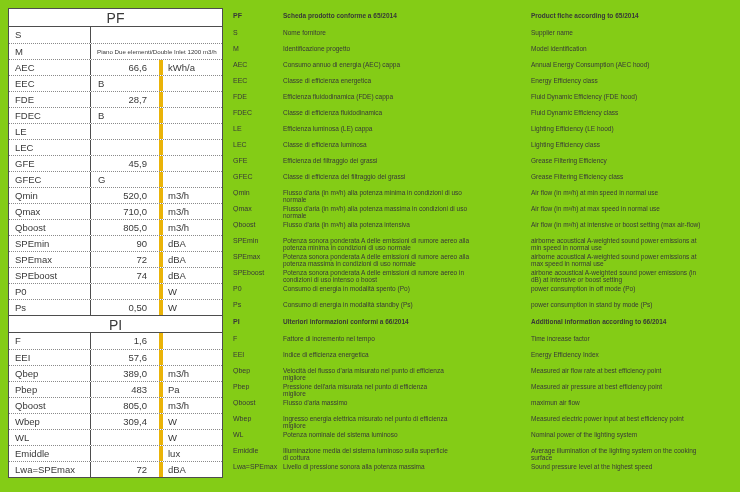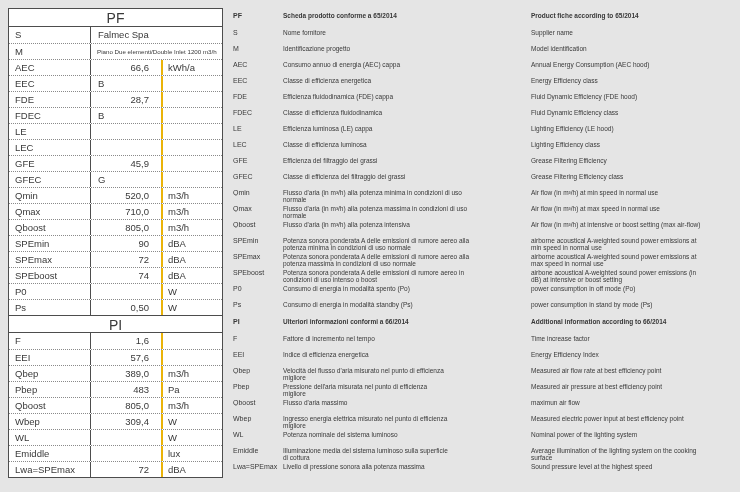--- a/index.html
+++ b/index.html
@@ -2,41 +2,41 @@
 <html><head>
 <meta charset="utf-8">
 <style>
   html,body{margin:0;padding:0;background:#ffffff;}
   body{
     width:740px;height:492px;
     font-family:"Liberation Sans","DejaVu Sans",sans-serif;
     color:#383838;
     -webkit-font-smoothing:antialiased;
   }
-  .sheet{position:relative;width:740px;height:492px;background:#e5e5e5;overflow:hidden;}
+  .sheet{position:relative;width:740px;height:492px;background:#84cc16;overflow:hidden;}
 
   
   .ptable{
     position:absolute;left:8px;top:8px;width:215px;
     border:1px solid #4d4d4d;box-sizing:border-box;background:#fff;
   }
   .t-header{
     height:18px;line-height:18px;text-align:center;
     font-size:14px;color:#3a3a3a;
     border-bottom:1px solid #4d4d4d;box-sizing:border-box;
   }
   .t-header.mid{border-top:1px solid #4d4d4d;}
   .t-row{display:flex;height:16px;font-size:9.5px;line-height:15px;box-sizing:border-box;}
   .t-row + .t-row{border-top:1px dotted #8a8a8a;}
   .t-label{
     width:82px;padding-left:6px;box-sizing:border-box;
     border-right:1px solid #4d4d4d;overflow:hidden;white-space:nowrap;
   }
   .t-value{
-    width:72px;box-sizing:border-box;border-right:2px solid #eab308;
+    width:72px;box-sizing:border-box;border-right:4px solid #eab308;
     text-align:right;padding-right:12px;overflow:hidden;white-space:nowrap;
   }
   .t-value.left{text-align:left;padding-left:7px;padding-right:2px;}
   .t-value.span{width:131px;border-right:none;text-align:left;padding-left:7px;padding-right:1px;}
   .t-value.small{font-size:6.2px;padding-left:6px;line-height:16px;}
   .t-unit{flex:1;padding-left:5px;box-sizing:border-box;overflow:hidden;white-space:nowrap;}
 
   
   .legend{position:absolute;left:233px;top:8px;width:507px;box-sizing:border-box;}
   .l-row{
@@ -49,21 +49,20 @@
   .l-it,.l-en{white-space:pre-line;padding-right:8px;overflow:visible;}
 </style>
 </head>
 <body>
 
 <div class="sheet">
   <div class="ptable" id="ptable">
       <div class="t-header">PF</div>
       <div class="t-row">
         <div class="t-label">S</div>
-        <div class="t-value span">Falmec Spa</div>
       </div>
       <div class="t-row">
         <div class="t-label">M</div>
         <div class="t-value span small">Piano Due elementi/Double Inlet 1200 m3/h</div>
       </div>
       <div class="t-row">
         <div class="t-label">AEC</div>
         <div class="t-value">66,6</div>
         <div class="t-unit">kWh/a</div>
       </div>

